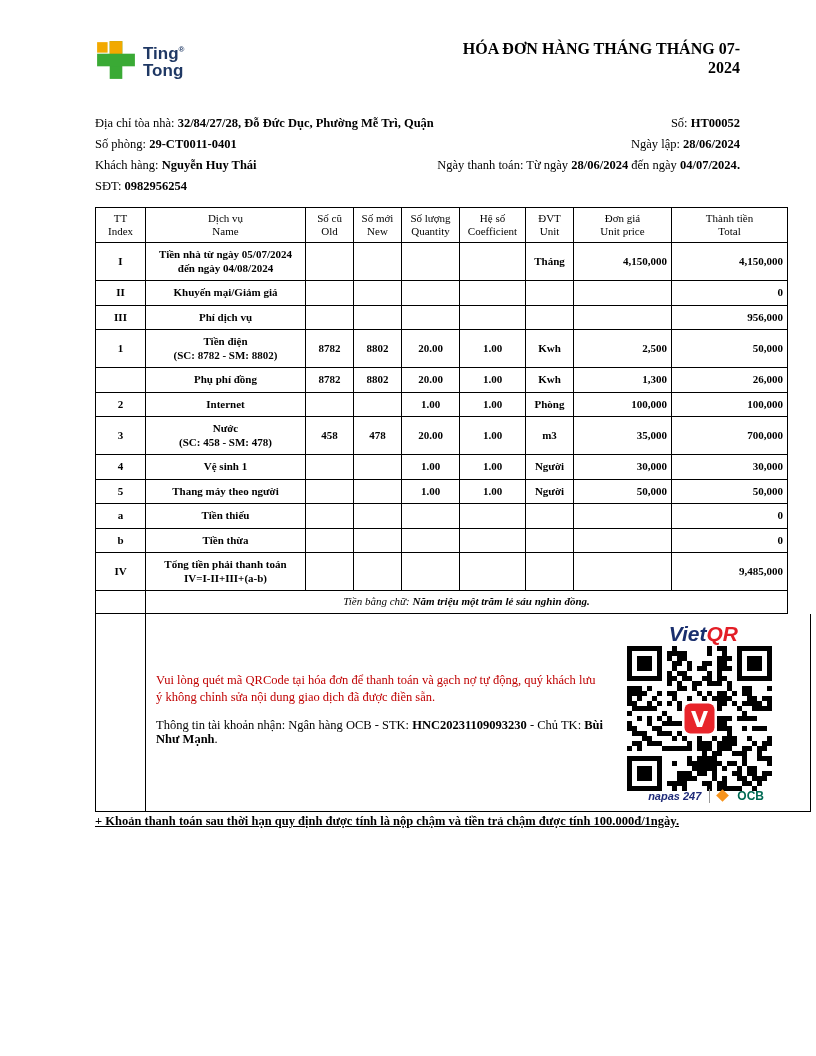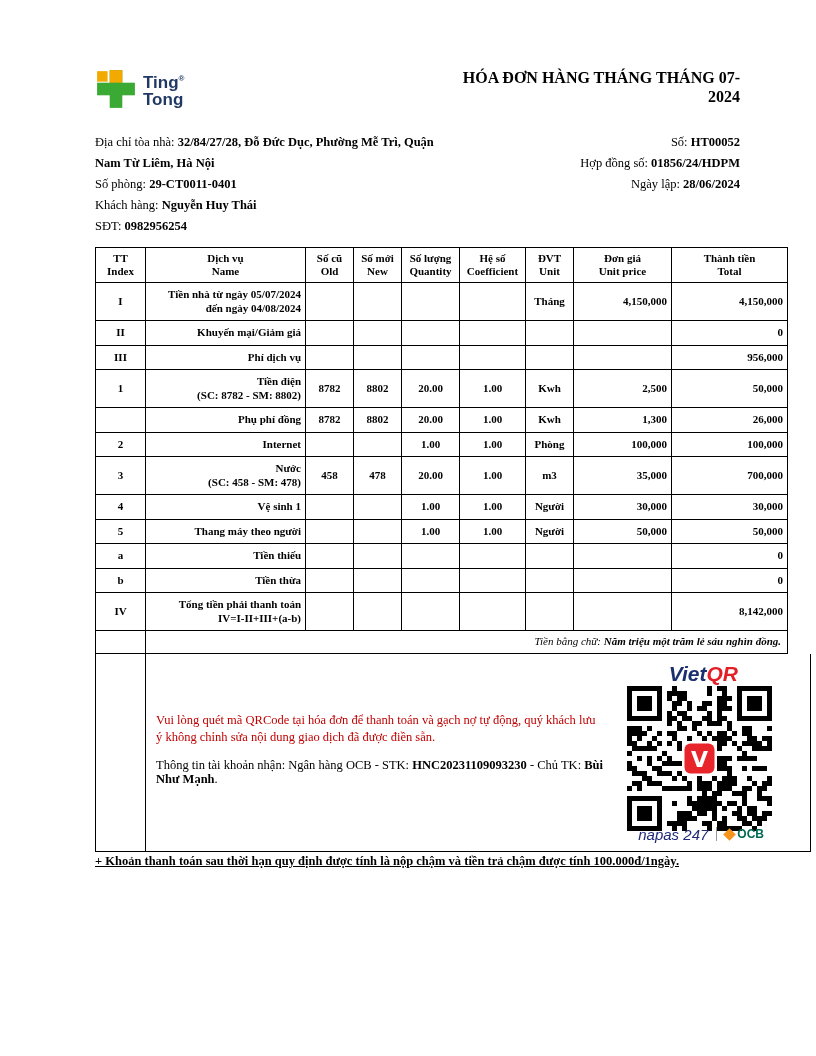--- a/index.html
+++ b/index.html
@@ -1,57 +1,57 @@
 <!DOCTYPE html>
 <html><head>
 <meta charset="utf-8">
 <style>
   * { margin:0; padding:0; box-sizing:border-box; }
   body { background:#ffffff; font-family:"Liberation Serif","DejaVu Serif",serif; color:#000; }
-  .page { position:relative; width:816px; height:1056px; background:#fff; padding:68px 29px 0 95px; overflow:hidden; }
+  .page { position:relative; width:816px; height:1056px; background:#fff; padding:39px 29px 0 95px; overflow:hidden; }
 
   
   .header-row { display:flex; justify-content:space-between; align-items:flex-start; }
   .logo { display:flex; align-items:center; gap:6px; }
   .logo-text { font-weight:bold; color:#1f3864; font-size:17px; line-height:17px; font-family:"Liberation Sans","DejaVu Sans",sans-serif; }
   .logo-text sup { font-size:8px; }
   .doc-title { width:300px; margin-right:47px; text-align:right; font-weight:bold; font-size:16px; line-height:19px; }
 
   
-  .info-section { margin-top:22px; }
+  .info-section { margin-top:32px; }
   .info-row { display:flex; justify-content:space-between; font-size:12.5px; line-height:21px; }
   .info-left { flex:1; }
   .info-right { text-align:right; margin-right:47px; }
   .b { font-weight:bold; }
 
   
   table.inv { width:692px; border-collapse:collapse; margin-top:10px; table-layout:fixed; }
   table.inv th, table.inv td { border:1px solid #000; font-size:11px; vertical-align:middle; }
-  table.inv th { text-align:center; padding:4px 2px; font-weight:bold; line-height:13px; }
+  table.inv th { text-align:center; padding:4px 2px; font-weight:normal; line-height:13px; }
   table.inv td { padding:5px 4px; font-weight:bold; line-height:13.5px; }
   td.c { text-align:center; }
-  td.l { text-align:right; padding-left:6px; white-space:pre-line; }
+  td.l { text-align:center; padding-left:6px; white-space:pre-line; }
   td.r { text-align:right; padding-right:6px; }
   tr.words td { font-weight:normal; font-style:italic; padding:4px 6px;margin-top:29px; }
   tr.words .b { font-weight:bold; }
 
   
   .qr-box { width:716px; border:1px solid #000; border-top:none; height:198px; display:flex; }
   .qr-left { width:50px; border-right:1px solid #000; flex:0 0 50px; }
   .qr-main { position:relative; flex:1; }
   .vietqr-logo { position:absolute; top:8px; right:72px; font-family:"Liberation Sans","DejaVu Sans",sans-serif; font-weight:bold; font-style:italic; font-size:21px; }
   .vietqr-logo .p1 { color:#1a2f6e; }
   .vietqr-logo .p2 { color:#e31e26; }
   .notice { position:absolute; top:58px; left:10px; width:448px; color:#c00000; font-size:12.5px; line-height:17px; }
   .account { position:absolute; top:104px; left:10px; width:448px; font-size:12.5px; line-height:14px; }
   .qr-code { position:absolute; top:32px; right:38px; width:145px; height:145px; background:#fff; }
   .brand-row { position:absolute; bottom:8px; right:46px; display:flex; align-items:center; gap:8px; font-family:"Liberation Sans","DejaVu Sans",sans-serif; }
-  .napas { color:#1e2a78; font-weight:normal; font-size:15px; font-style:italic; }
+  .napas { color:#1e2a78; font-weight:bold; font-size:11px; font-style:italic; }
   .brand-sep { width:1px; height:14px; background:#999; }
-  .ocb { display:flex; align-items:center; gap:3px; font-weight:bold; font-size:12px; color:#006b54; }
+  .ocb { display:flex; align-items:center; gap:10px; font-weight:bold; font-size:12px; color:#006b54; }
   .ocb-diamond { width:9px; height:9px; background:#f7941d; transform:rotate(45deg); display:inline-block; }
 
   
   .note-title { margin-top:34px; font-weight:bold; font-size:13px; }
   .note-line { margin-top:2px; font-weight:bold; font-size:12.5px;text-decoration:underline; }
 </style>
 </head>
 <body>
 
 <div class="page">
@@ -71,29 +71,26 @@
     </div>
     <div class="doc-title">HÓA ĐƠN HÀNG THÁNG THÁNG 07-2024</div>
   </div>
 
   <div class="info-section">
       <div class="info-row">
         <div class="info-left"><span>Địa chỉ tòa nhà: </span><span class="b">32/84/27/28, Đỗ Đức Dục, Phường Mễ Trì, Quận</span></div>
         <div class="info-right"><span>Số: </span><span class="b">HT00052</span></div>
       </div>
       <div class="info-row">
-        <div class="info-left"><span class="b">Nam Từ Liêm, Hà Nội</span></div>
-        <div class="info-right"><span>Hợp đồng số: </span><span class="b">01856/24/HDPM</span></div>
-      </div>
-      <div class="info-row">
         <div class="info-left"><span>Số phòng: </span><span class="b">29-CT0011-0401</span></div>
         <div class="info-right"><span>Ngày lập: </span><span class="b">28/06/2024</span></div>
       </div>
       <div class="info-row">
         <div class="info-left"><span>Khách hàng: </span><span class="b">Nguyễn Huy Thái</span></div>
+        <div class="info-right"><span>Ngày thanh toán: Từ ngày </span><span class="b">28/06/2024</span><span> đến ngày </span><span class="b">04/07/2024</span><span class="b">.</span></div>
       </div>
       <div class="info-row">
         <div class="info-left"><span>SĐT: </span><span class="b">0982956254</span></div>
         <div class="info-right"></div>
       </div>
     </div>
 
   <table class="inv">
     <colgroup>
       <col style="width:50px">
@@ -274,21 +271,21 @@
         <tr>
           <td class="c">IV</td>
           <td class="l">Tổng tiền phải thanh toán
 IV=I-II+III+(a-b)</td>
           <td class="c"></td>
           <td class="c"></td>
           <td class="c"></td>
           <td class="c"></td>
           <td class="c"></td>
           <td class="r"></td>
-          <td class="r">8,142,000</td>
+          <td class="r">9,485,000</td>
         </tr>
         <tr class="words">
           <td></td>
           <td colspan="8" class="l"><span>Tiền bằng chữ: </span><span class="b">Năm triệu một trăm lẻ sáu nghìn đồng.</span></td>
         </tr>
       </tbody>
   </table>
 
   <div class="qr-box">
     <div class="qr-left"></div>

